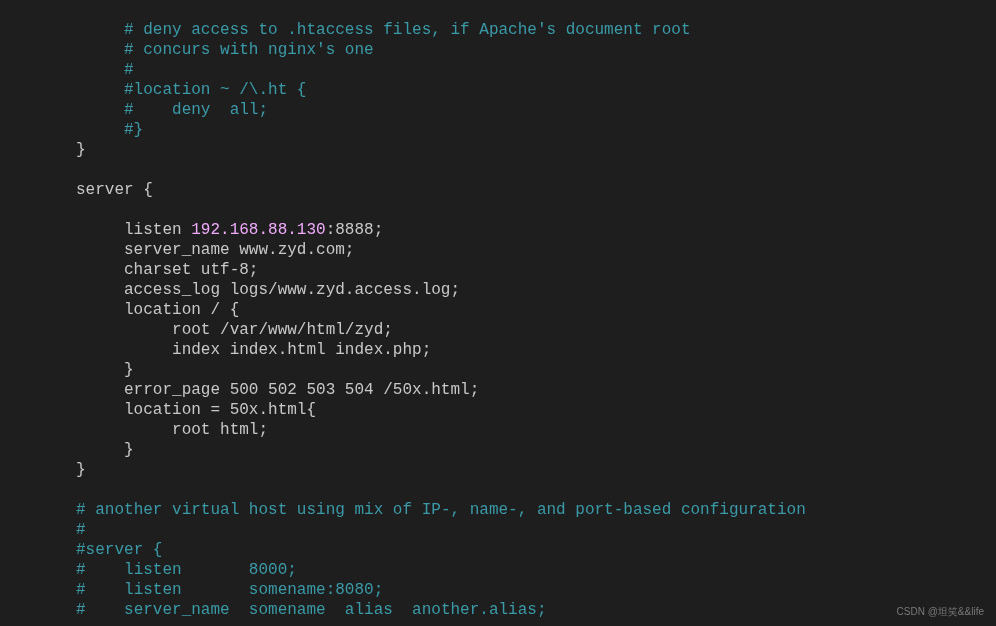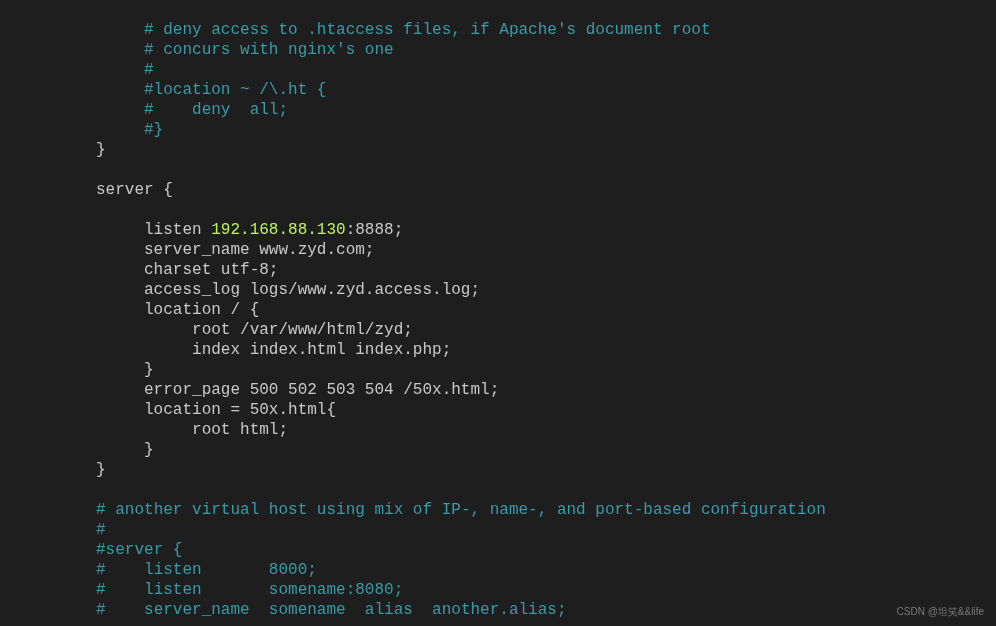--- a/index.html
+++ b/index.html
@@ -13,34 +13,34 @@
       font-size: 16px;
       line-height: 1.25;
       width: 996px;
       height: 626px;
       overflow: hidden;
       position: relative;
       padding: 20px 0 0 0;
     }
     .code-container {
       white-space: pre;
-      padding-left: 48px;
+      padding-left: 28px;
     }
     .line {
       display: block;
       min-height: 20px;
     }
     .comment {
       color: #3a9aa8;
     }
     .default {
       color: #c8c8c8;
     }
     .number {
-      color: #bef264;
+      color: #f0abfc;
     }
     .watermark {
       position: absolute;
       bottom: 8px;
       right: 12px;
       color: #7a7a7a;
       font-size: 10px;
       font-family: sans-serif;
     }
   </style>

